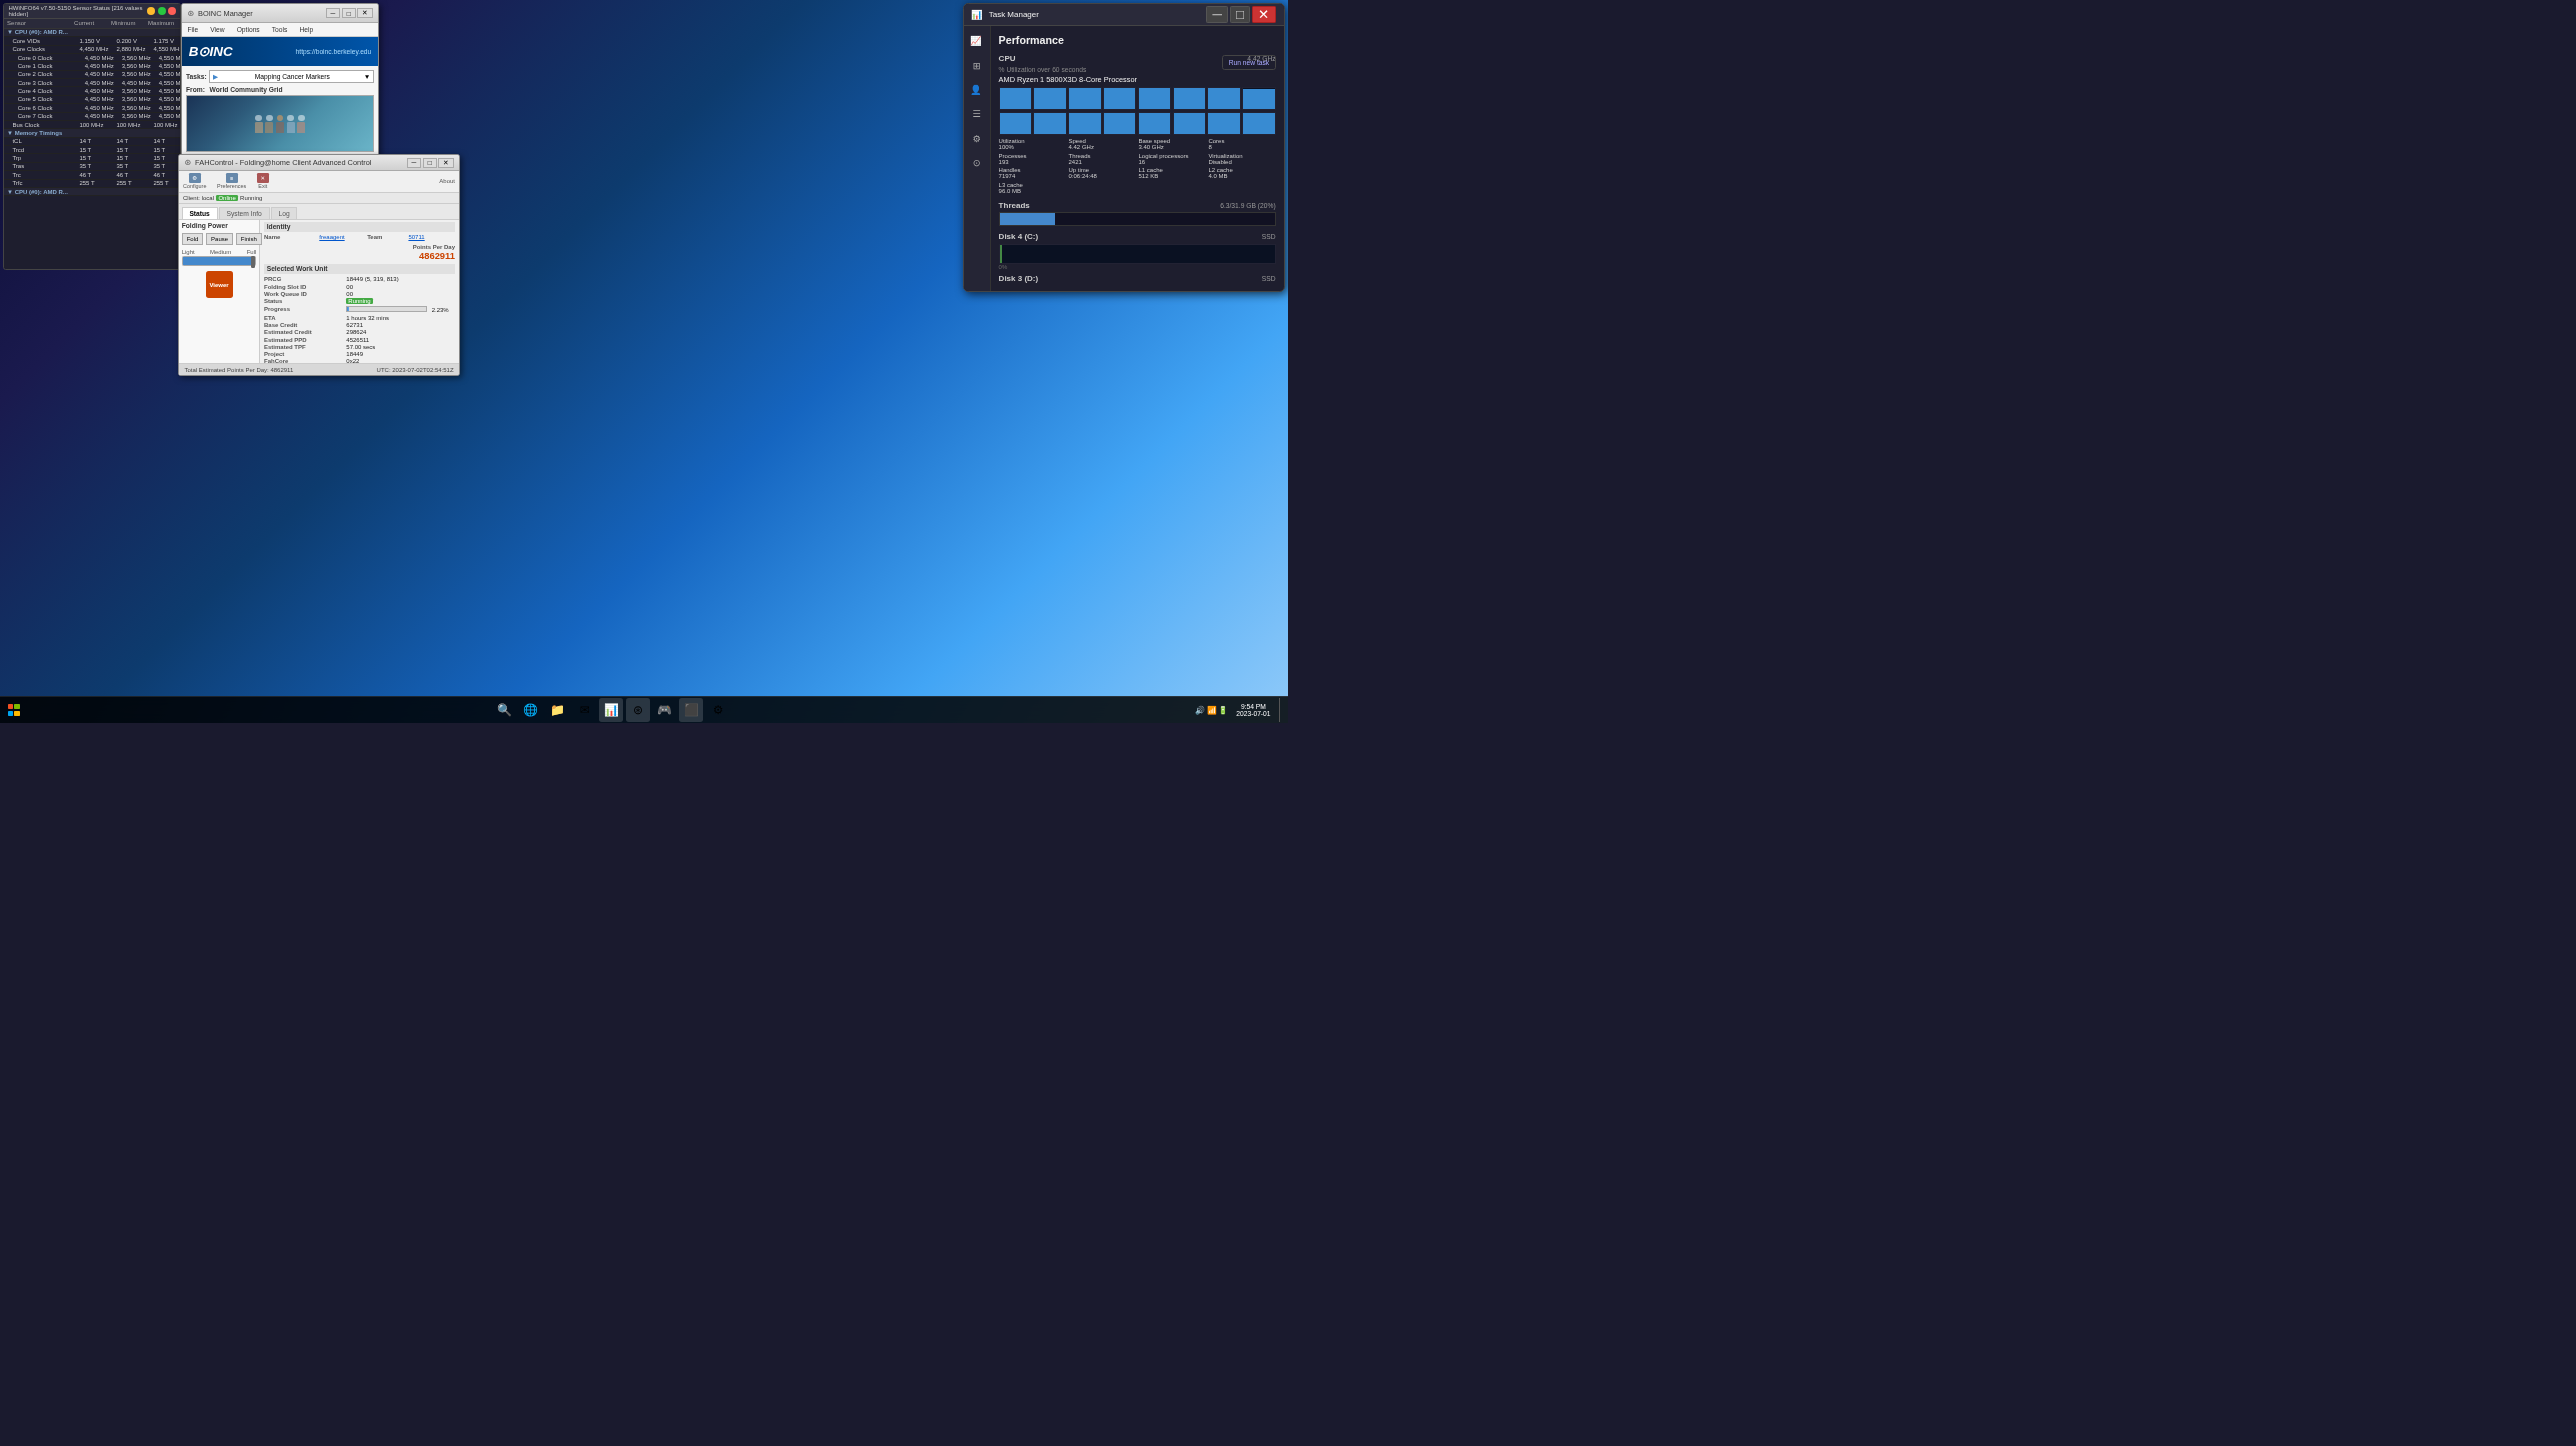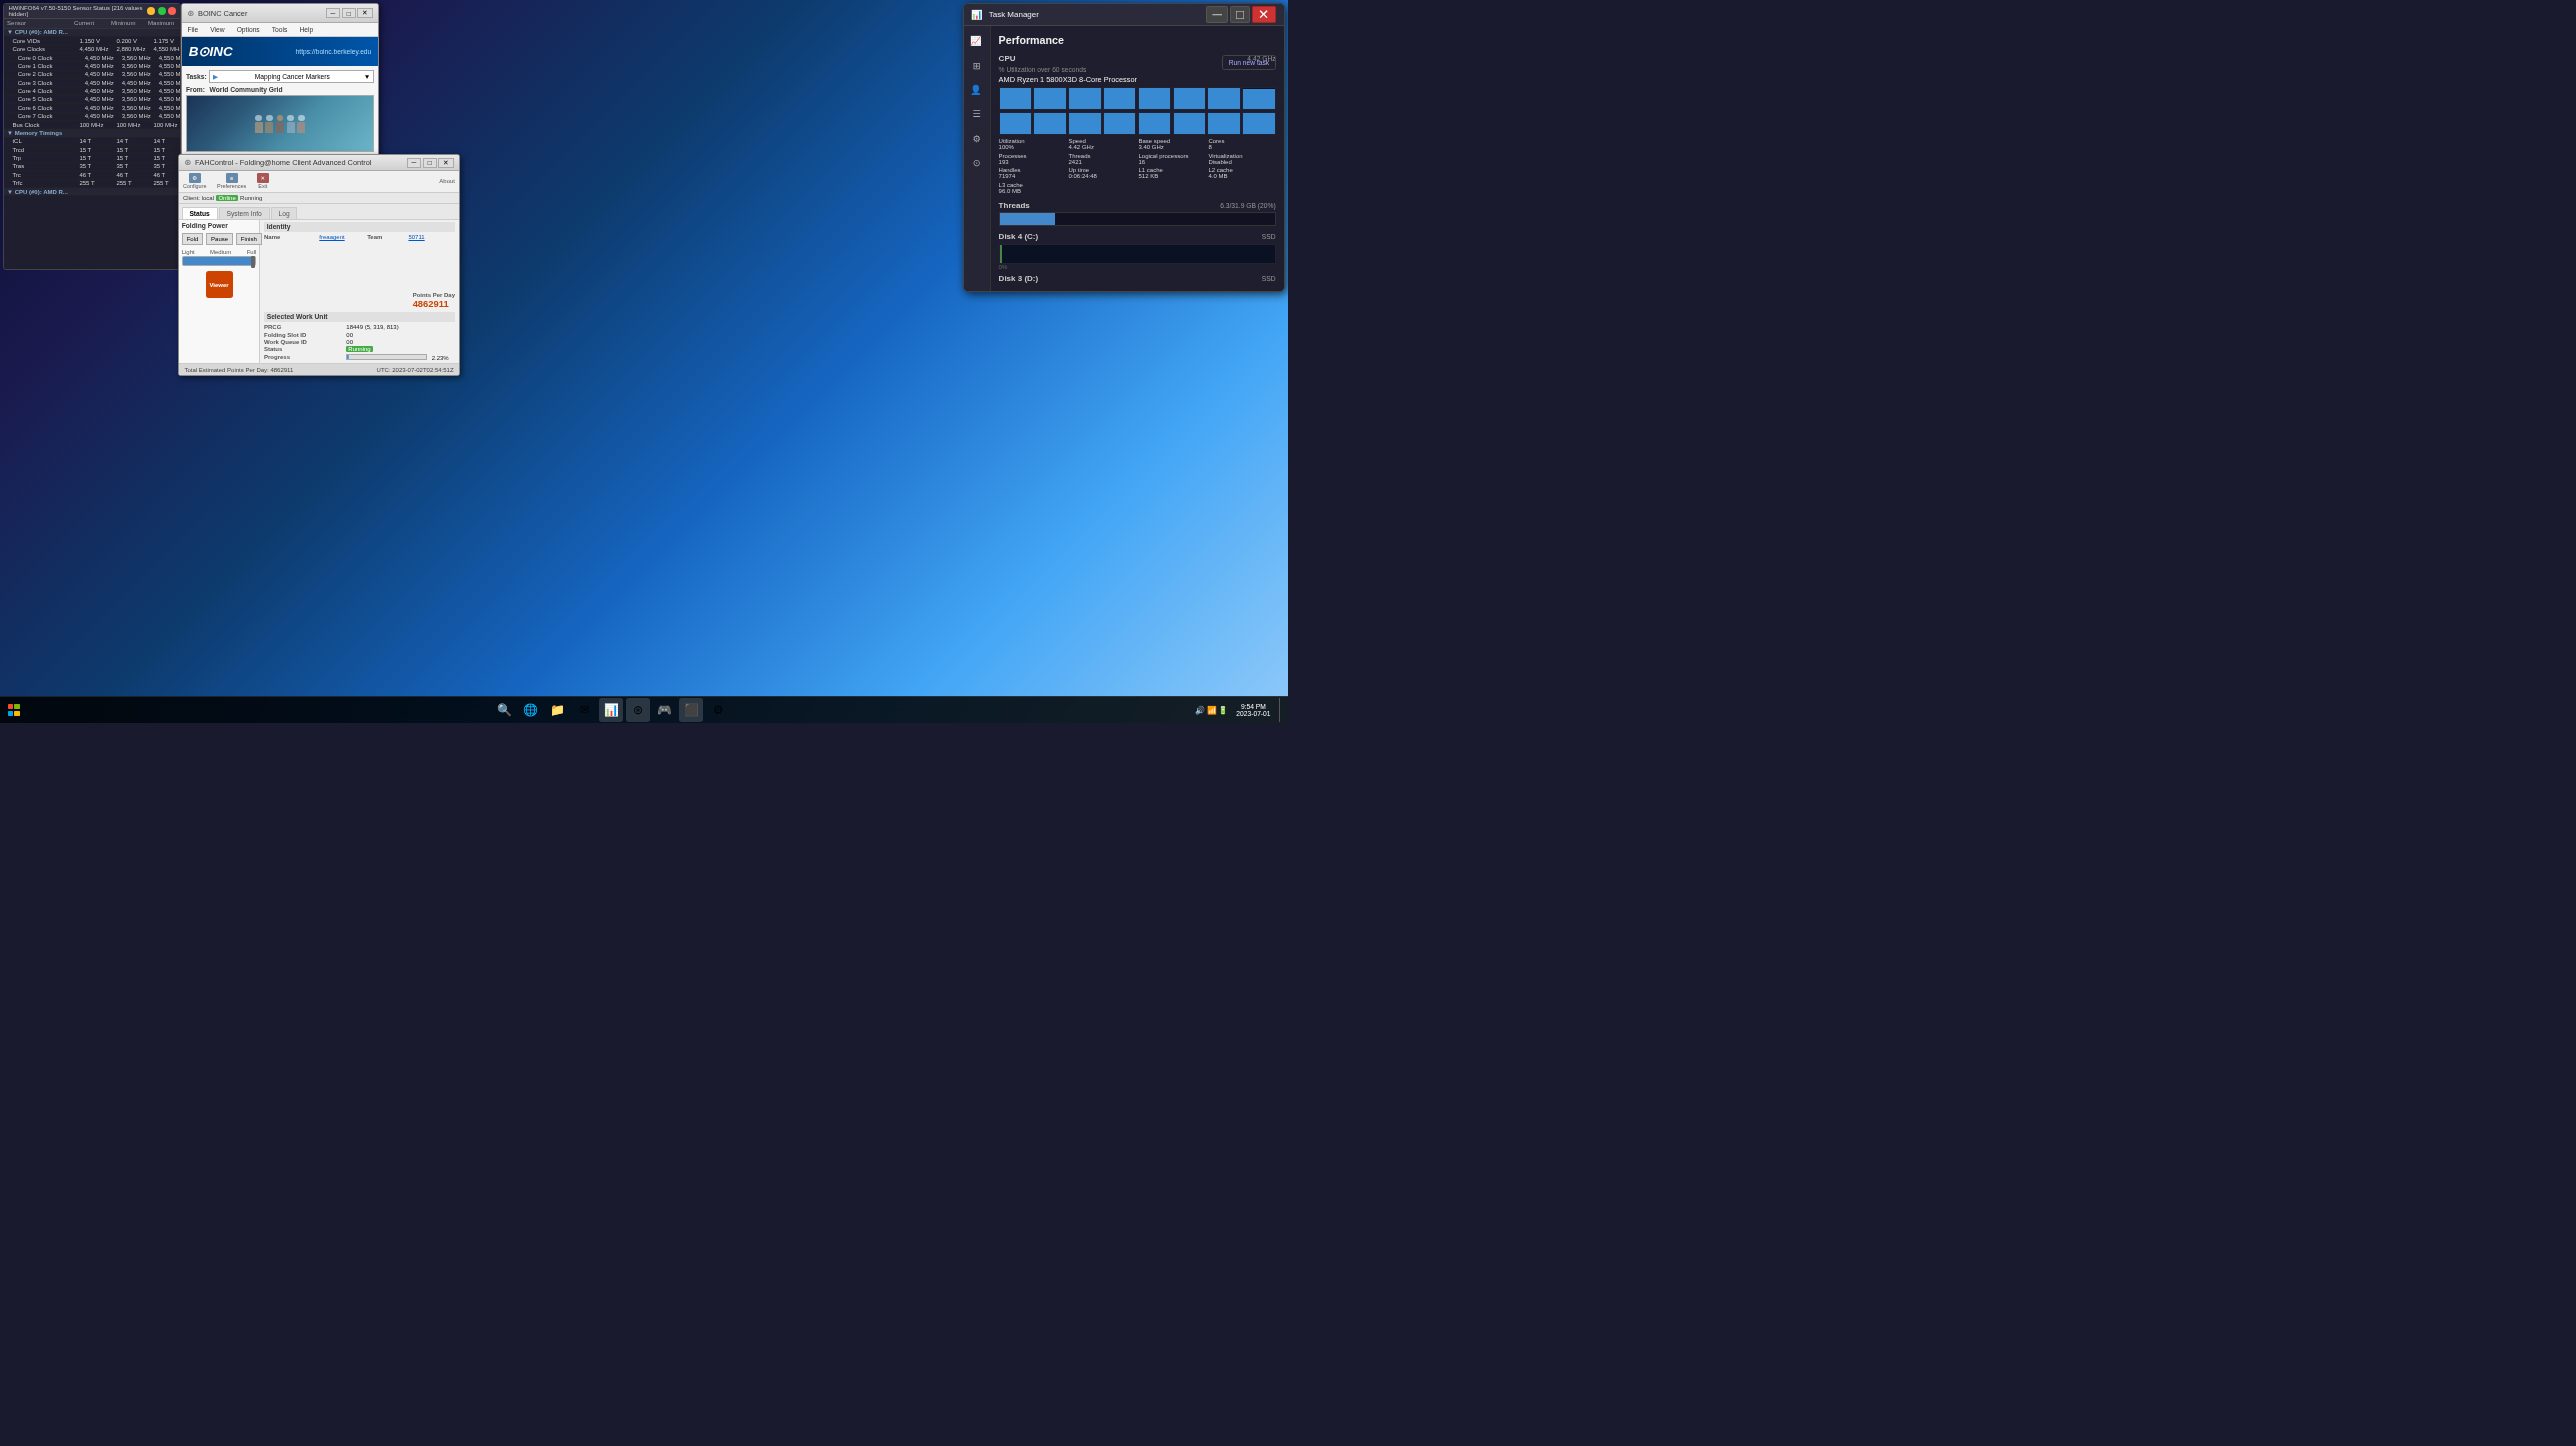--- a/index.html
+++ b/index.html
@@ -923,21 +923,21 @@
         <span></span>
           <span></span>
           <span></span>
       </div>
     </div>
   </div>
 
   <div class="boinc-window" style="top:3.4px; left:181px; width:198px; height:299px;">
     <div class="boinc-titlebar">
       <span style="font-size:8px; margin-right:4px; color:#555;">⊛</span>
-      <span>BOINC Cancer</span>
+      <span>BOINC Manager</span>
       <div class="win-controls" style="margin-left:auto; display:flex; gap:1.3px;">
         <button style="background:#ddd; border:0.7px solid #aaa; padding:0 4px; cursor:pointer; font-size:6.7px;">─</button>
         <button style="background:#ddd; border:0.7px solid #aaa; padding:0 4px; cursor:pointer; font-size:6.7px;">□</button>
         <button style="background:#ddd; border:0.7px solid #aaa; padding:0 4px; cursor:pointer; font-size:6.7px;">✕</button>
       </div>
     </div>
     <div class="boinc-menubar">
       <span>File</span>
       <span>View</span>
       <span>Options</span>
@@ -1097,21 +1097,21 @@
       </div>
       <div class="fah-right">
         <div class="fah-section-title">Identity</div>
         <div class="fah-identity-grid">
           <span class="fah-label">Name</span>
           <span class="fah-value link">freaagent</span>
           <span class="fah-label">Team</span>
           <span class="fah-value link">50711</span>
         </div>
         <div style="display:flex; justify-content:flex-end; margin-bottom:2.7px;">
-          <div style="font-size:6px;margin-top:48px;">
+          <div style="text-align:right; font-size:6px;">
             <div class="fah-label">Points Per Day</div>
             <div class="fah-value highlight" style="font-size:9.4px; font-weight:bold;">4862911</div>
           </div>
         </div>
 
         <div class="fah-section-title">Selected Work Unit</div>
         <div class="wu-grid">
           <span class="wu-label">PRCG</span>
           <span class="wu-value">18449 (5, 319, 813)</span>
           <span class="wu-label">Folding Slot ID</span>

